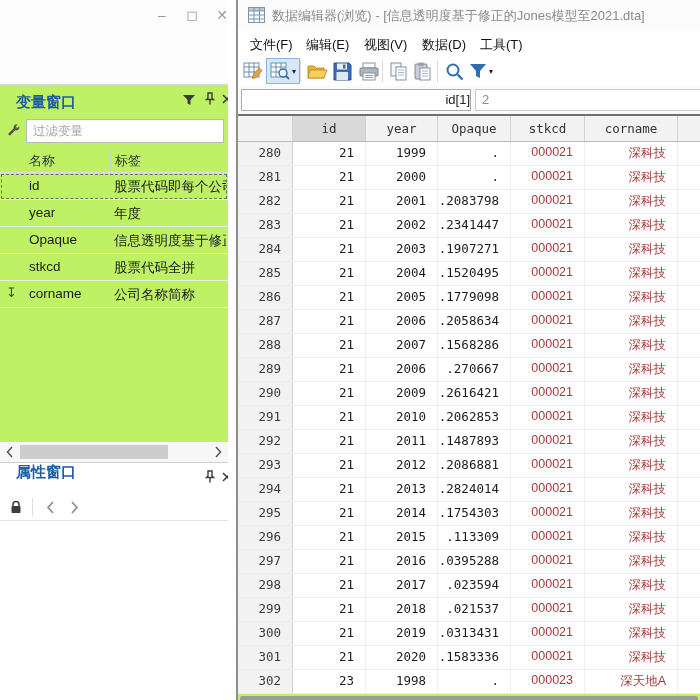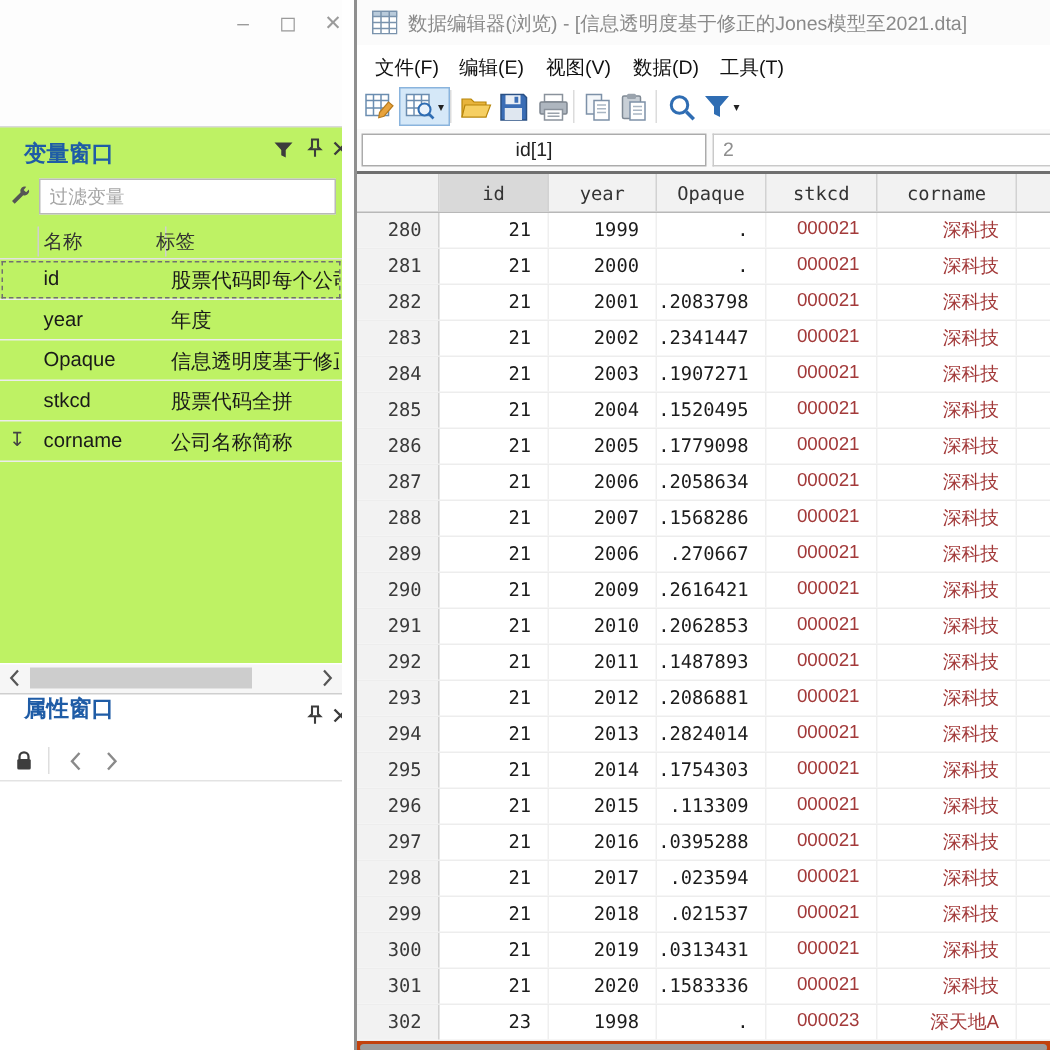--- a/index.html
+++ b/index.html
@@ -21,21 +21,21 @@
   #vars-title { position:absolute; left:16px; top:8px; }
   #filter-row { position:absolute; left:0; top:32px; width:228px; height:30px; }
   #filter-input { position:absolute; left:26px; top:2px; width:198px; height:24px;
     border:1px solid #b9b9b9; font-size:12.5px; padding:2px 6px; color:#333; outline:none; }
   #filter-input::placeholder { color:#a5a5a5; }
   #wrench { position:absolute; left:5px; top:5px; }
 
   #vars-colhead { position:absolute; left:0; top:64px; width:228px; height:24px;
     font-size:13px; color:#333; border-bottom:1px solid #e2e2e2; }
   .vch-name { position:absolute; left:29px; top:3px; }
-  .vch-label { position:absolute; left:104px; top:3px; }
+  .vch-label { position:absolute; left:115px; top:3px; }
   .vcolsep { position:absolute; top:2px; width:1px; height:20px; background:#cfcfcf; }
 
   #vars-rows { position:absolute; left:0; top:88px; width:228px; }
   .var-row { position:relative; width:228px; height:27px; border-bottom:1px solid #ececec;
     font-size:13.5px; color:#1a1a1a; }
   .var-row.selected { outline:1px dashed #707070; outline-offset:-2px; }
   .var-icon { position:absolute; left:6px; top:4px; width:16px; color:#444; font-size:13px; }
   .var-name { position:absolute; left:29px; top:5px; white-space:nowrap; }
   .var-label { position:absolute; left:114px; top:5px; width:112px; white-space:nowrap; overflow:hidden; }
   #hscroll-bar { left:0; top:443px; width:228px; height:19px; background:#f6f6f6; }
@@ -50,36 +50,36 @@
   .ptool-sep { position:absolute; left:32px; top:4px; width:1px; height:18px; background:#dedede; }
   .prop-row { position:relative; width:228px; height:23px; border-bottom:1px solid #e7e7e7;
     font-size:13px; font-weight:700; color:#222; }
   .prop-tri { position:absolute; left:8px; top:6px; }
   .prop-label { position:absolute; left:28px; top:4px; }
 
   
   #divider { left:228px; top:0; width:8px; height:700px; background:#fff; }
 
   
-  #editor { left:236px; top:0; width:464px; height:700px; background:#c2410c; border-left:2px solid #8f8f8f; }
+  #editor { left:236px; top:0; width:464px; height:700px; background:#bef264; border-left:2px solid #8f8f8f; }
   #ed-titlebar { position:absolute; left:0; top:0; width:464px; height:30px; background:#fbfbfb; }
   #ed-title-icon { position:absolute; left:10px; top:7px; }
   #ed-title { position:absolute; left:34px; top:7px; font-size:13px; color:#8a8a8a; white-space:nowrap; }
   #ed-menubar { position:absolute; left:0; top:30px; width:464px; height:26px; background:#fff; }
   .menu-item { position:absolute; top:4px; font-size:13px; color:#111; padding:2px 6px; }
 
   #ed-toolbar { position:absolute; left:0; top:56px; width:464px; height:30px; background:#fff; }
   .tb-btn { position:absolute; top:2px; height:26px; display:flex; align-items:center; padding:0 3px; }
   .tb-btn.active { background:#d5e8f8; border:1px solid #8ab4dd; }
   .tb-sep { position:absolute; top:4px; width:1px; height:22px; background:#dcdcdc; }
   .dd-arrow { font-size:8px; color:#222; margin-left:2px; }
 
   #ed-refbar { position:absolute; left:0; top:86px; width:464px; height:28px; background:#fafafa; }
   #ref-box { position:absolute; left:3px; top:3px; width:230px; height:22px; background:#fff;
-    border:1px solid #ababab; font-size:13px; color:#222; text-align:center; line-height:20px; }
+    border:1px solid #ababab; font-size:13px; color:#222; text-align:right; line-height:20px; }
   #val-box { position:absolute; left:237px; top:3px; width:227px; height:22px; background:#fff;
     border:1px solid #c9c9c9; border-right:none; font-size:13px; color:#8f8f8f; padding:2px 6px; }
 
   
   #grid { position:absolute; left:0; top:114px; width:464px; height:586px;
     border-top:2px solid #6f6f6f; font-family:"DejaVu Sans Mono", monospace; font-size:12.5px; }
   #grid-header { display:grid; grid-template-columns:55px 73px 72px 73px 74px 93px 1fr; height:26px;
     background:#f2f2f2; border-bottom:1px solid #b8b8b8; color:#333; }
   .gh-cell { border-right:1px solid #d2d2d2; text-align:center; line-height:25px; }
   .gh-cell.selcol { background:#d9d9d9; }

